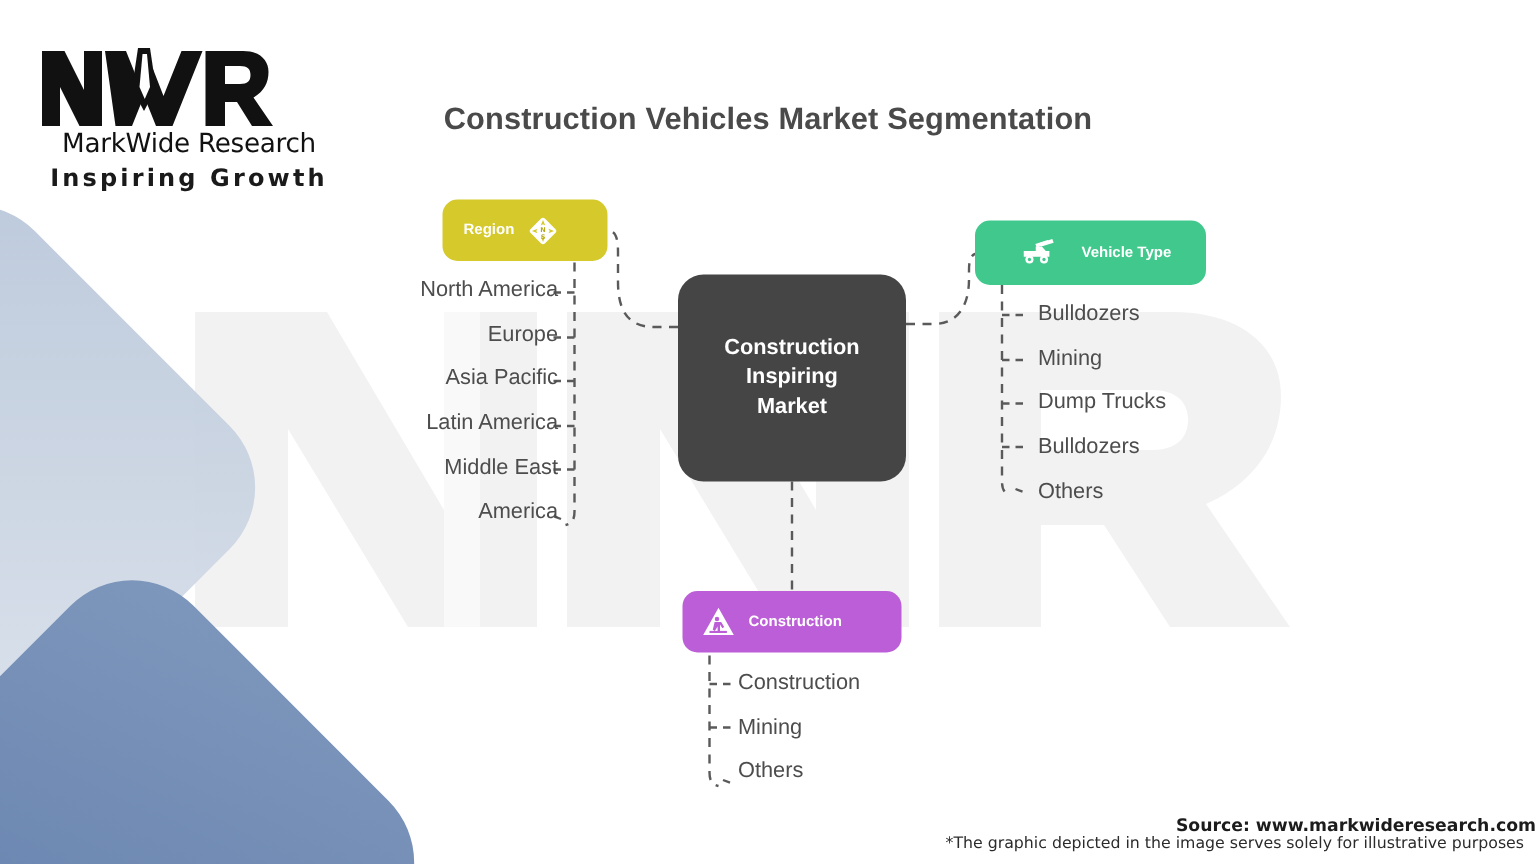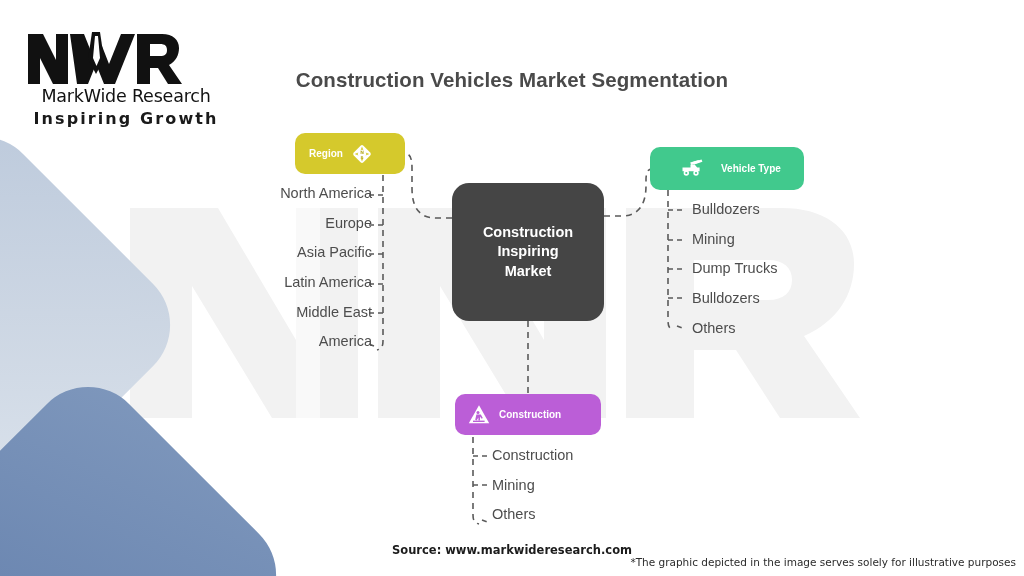--- a/index.html
+++ b/index.html
@@ -204,21 +204,21 @@
     text-align: left;
   }
   .list-application .item { margin-bottom: 15.2px; }
 
   
   .source-line {
     position: absolute;
     left: 0;
     top: 543px;
     width: 1024px;
-    text-align: center;
+    text-align: right;
     font-size: 11.5px;
     font-weight: bold;
     color: #1c1c1c;
     font-family: "DejaVu Sans", sans-serif;
   }
   .disclaimer {
     position: absolute;
     right: 8px;
     top: 556px;
     font-size: 10.5px;

